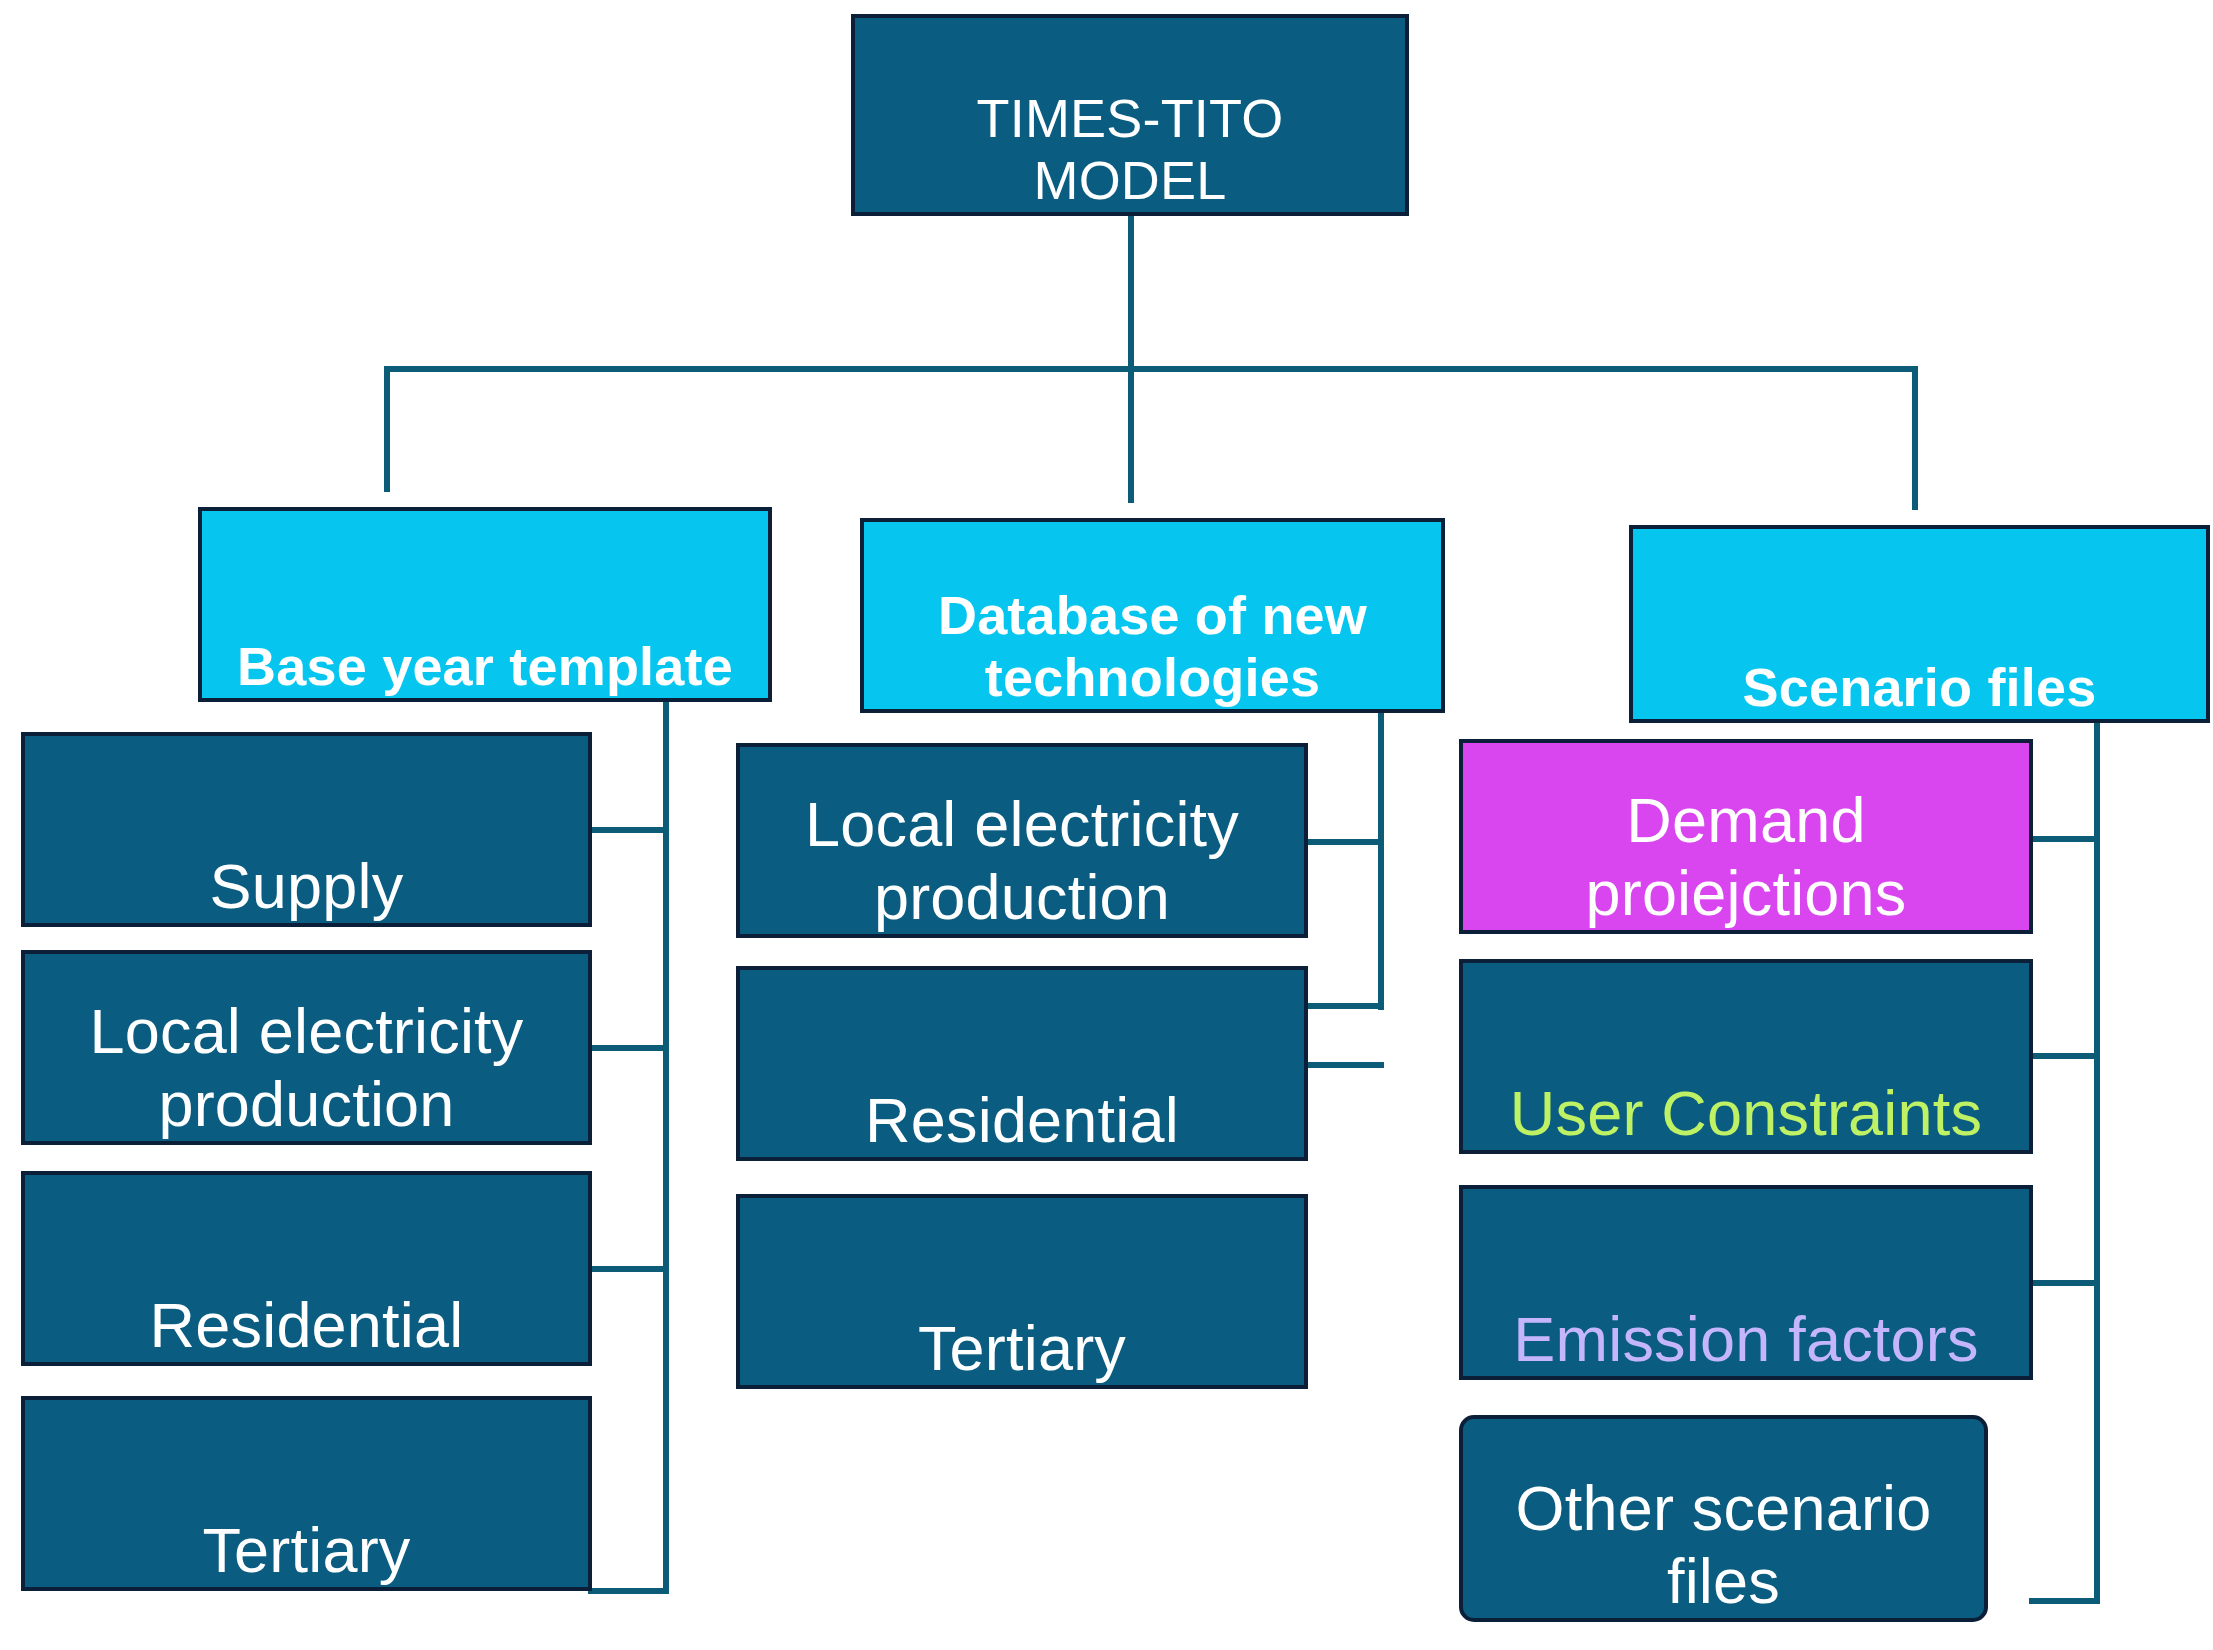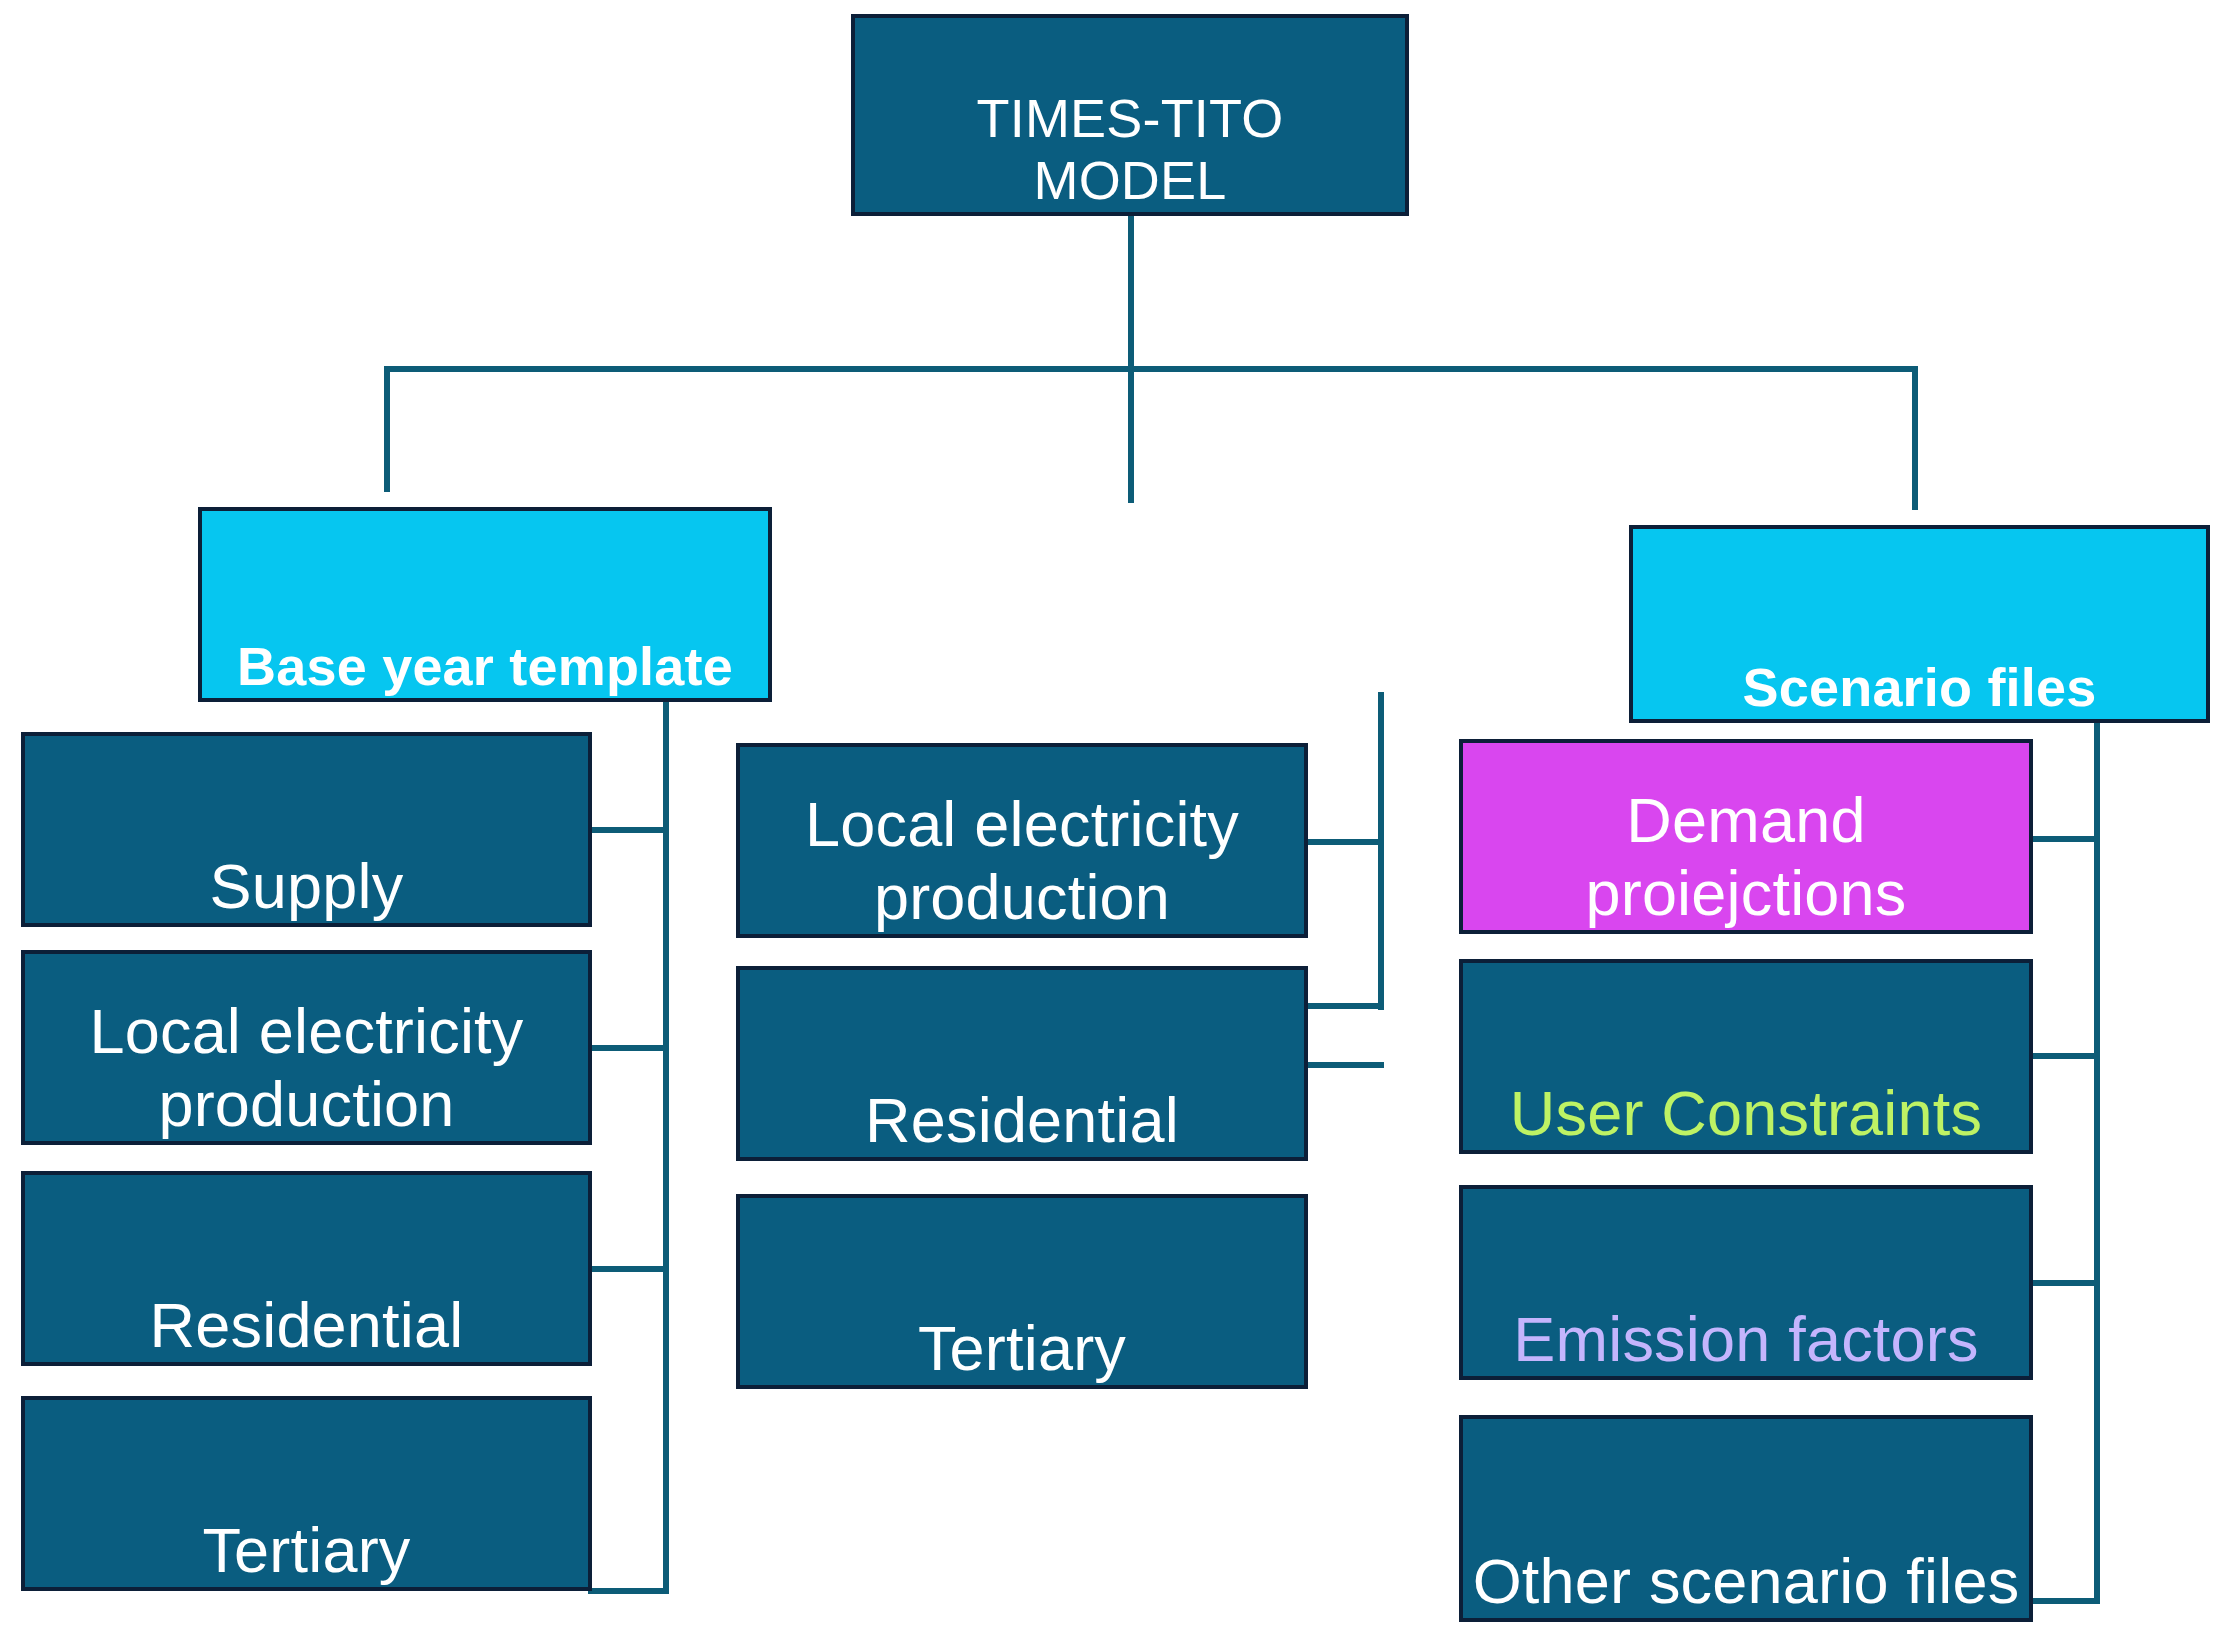--- a/index.html
+++ b/index.html
@@ -53,21 +53,21 @@
 
   
   #l-1-0{ left:736px; top:743px;  width:572px; height:195px; }
   #l-1-1{ left:736px; top:966px; width:572px; height:195px; }
   #l-1-2{ left:736px; top:1194px; width:572px; height:195px; }
 
   
   #l-2-0{ left:1459px; top:739px;  width:574px; height:195px; }
   #l-2-1{ left:1459px; top:959px; width:574px; height:195px; }
   #l-2-2{ left:1459px; top:1185px; width:574px; height:195px; }
-  #l-2-3{ left:1459px; top:1415px; width:574px; height:207px; }
+  #l-2-3{ left:1459px; top:1415px; width:529px; height:207px;border-radius:15px; }
 
   
   .conn{ position:absolute; background:#0d5c77; }
   .v{ width:6.1px; }
   .h{ height:6.1px; }
 </style>
 </head>
 <body>
 
 <div id="canvas" style="background: rgb(255, 255, 255);">
@@ -96,20 +96,23 @@
   <div class="conn h" style="left: 2029px; top: 1280px; width: 70px; background: rgb(13, 92, 119);"></div>
   <div class="conn h" style="left: 2029px; top: 1598px; width: 70px; background: rgb(13, 92, 119);"></div>
 
   <div class="node dark" id="root-node" style="border-color: rgb(12, 31, 56); color: rgb(255, 255, 255); background: rgb(10, 93, 128);">
     <span class="lbl" style="white-space: pre-line;">TIMES-TITO
 MODEL</span>
   </div>
 
   <div class="node cyan cat" id="cat-0" style="border-color: rgb(12, 31, 56); color: rgb(255, 255, 255); background: rgb(6, 198, 240);">
     <span class="lbl">Base year template</span>
+  </div>
+  <div class="node cyan cat" id="cat-1" style="border-color: rgb(12, 31, 56); color: rgb(255, 255, 255); background: rgb(6, 198, 240);">
+    <span class="lbl">Database of new technologies</span>
   </div>
   <div class="node cyan cat" id="cat-2" style="border-color: rgb(12, 31, 56); color: rgb(255, 255, 255); background: rgb(6, 198, 240);">
     <span class="lbl">Scenario files</span>
   </div>
 
   <div class="node dark leaf" id="l-0-0" style="border-color: rgb(12, 31, 56); color: rgb(255, 255, 255); background: rgb(10, 93, 128);">
     <span class="lbl">Supply</span>
   </div>
   <div class="node dark leaf" id="l-0-1" style="border-color: rgb(12, 31, 56); color: rgb(255, 255, 255); background: rgb(10, 93, 128);">
     <span class="lbl">Local electricity production</span>

